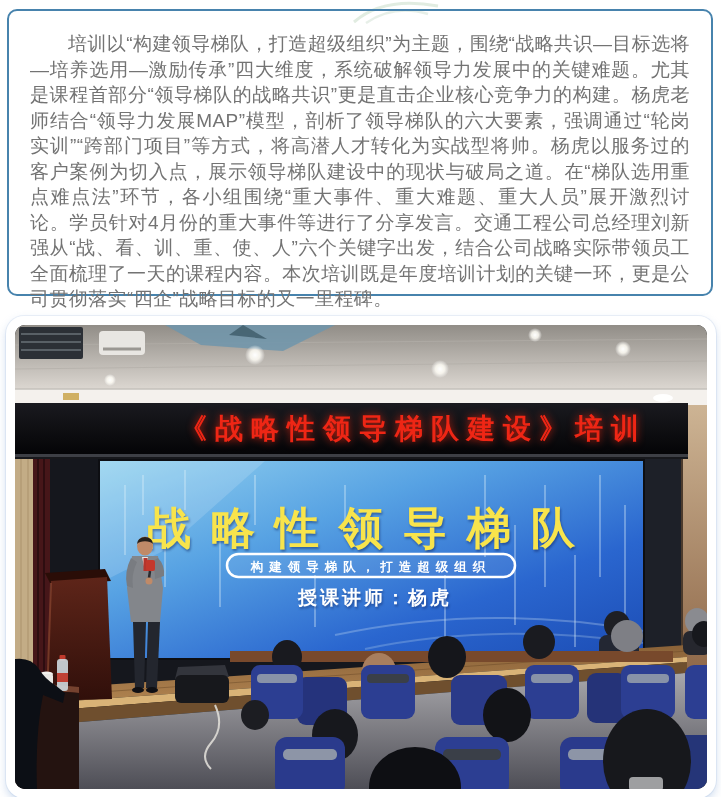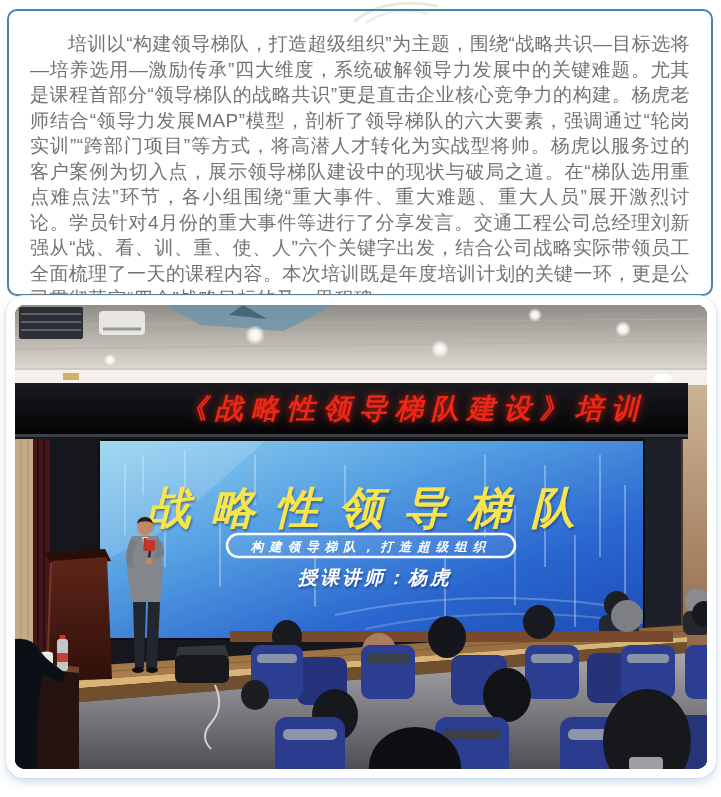--- a/index.html
+++ b/index.html
@@ -11,25 +11,24 @@
   .article{
     position:absolute;left:7px;top:9px;width:706px;height:287px;
     border:2px solid #4783ad;border-radius:10px;box-sizing:border-box;
     padding:20px 21px 0 21px;z-index:2;background:transparent;
   }
   .article p{
     margin:0;font-size:19px;line-height:25.5px;color:#737373;
     text-align:justify;text-indent:2em;letter-spacing:0.4px;
   }
   .photo-card{
-    position:absolute;left:6px;top:296px;width:710px;height:482px;margin:0;
+    position:absolute;left:6px;top:316px;width:710px;height:482px;margin:0;
     background:#ffffff;border-radius:18px;box-sizing:border-box;padding:9px;
     box-shadow:0 4px 9px rgba(150,180,220,0.45),0 0 0 1px #edf2f9;
     z-index:2;
-    font-style:italic;
   }
   .photo{
     width:692px;height:464px;border-radius:10px;overflow:hidden;background:#111;
   }
   .photo svg{display:block;width:100%;height:100%;}
   .svgtext{font-family:"Liberation Sans","DejaVu Sans",sans-serif;font-weight:bold;}
   .led{filter:drop-shadow(0 0 4px rgba(255,40,16,0.75));}
   .scr-shadow{filter:drop-shadow(1px 2px 1px rgba(10,30,90,0.45));}
 </style>
 </head>

